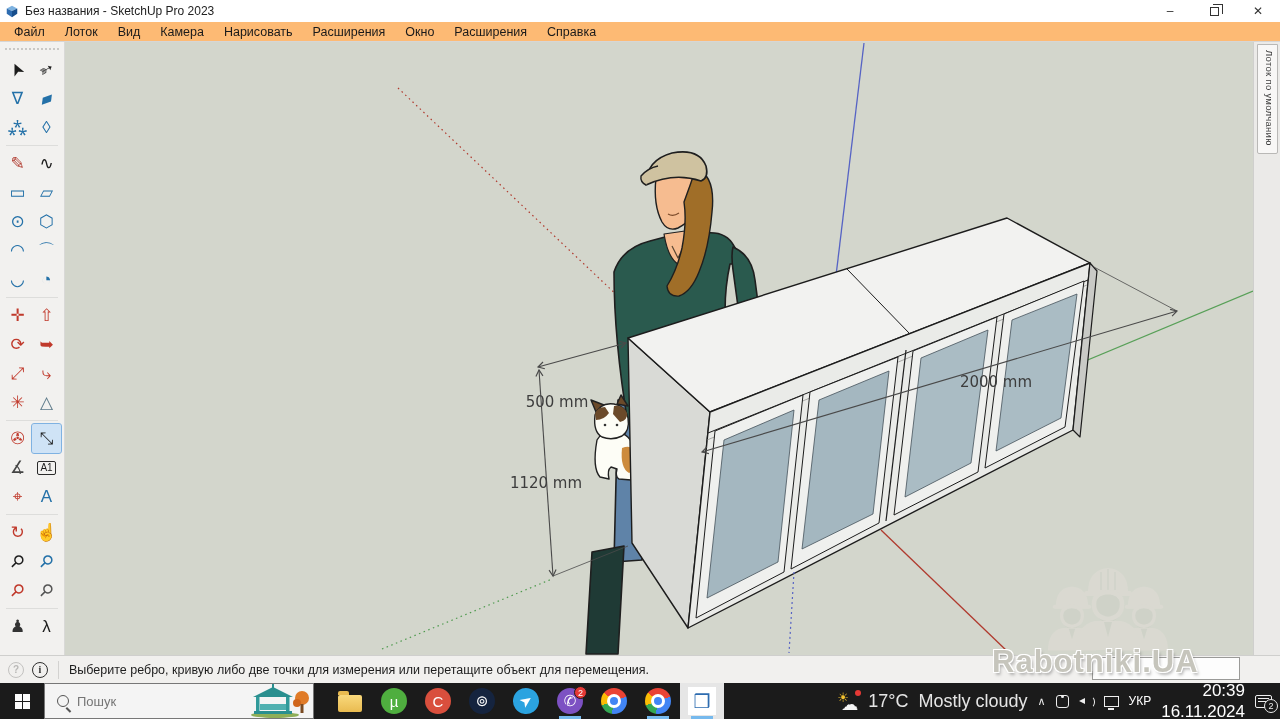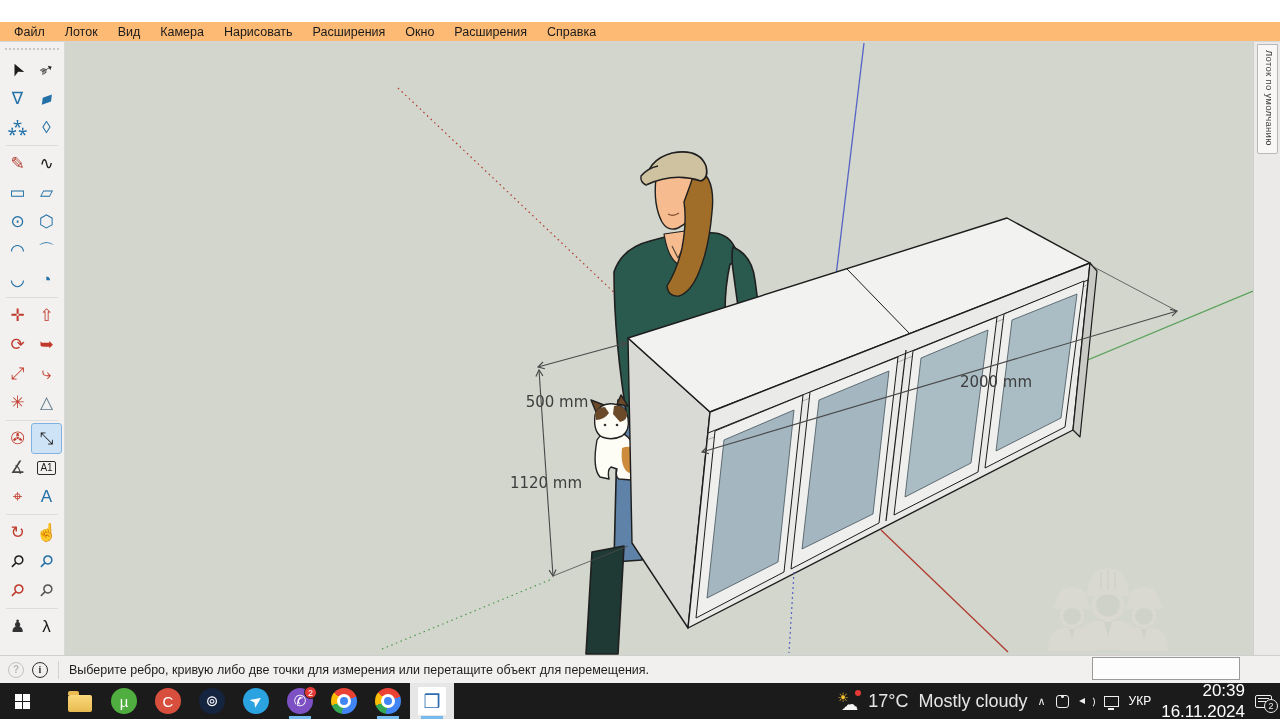--- a/index.html
+++ b/index.html
@@ -130,20 +130,35 @@
         background:#eee; box-shadow:0 3px 0 #eee; }
   .notif-badge { position:absolute; right:-7px; bottom:-6px; width:14px; height:14px; border-radius:50%;
         border:1.5px solid #eee; background:#1b1b1b; color:#eee; font-size:9px; display:flex;
         align-items:center; justify-content:center; }
 </style>
 </head>
 <body>
 
 <div id="app">
 
+  <div class="titlebar">
+    <svg class="su-logo" viewBox="0 0 16 16">
+      <polygon points="2,5 8,2 14,5 8,8" fill="#7db2e0"></polygon>
+      <polygon points="2,5 8,8 8,15 2,11" fill="#2e6cb0"></polygon>
+      <polygon points="14,5 8,8 8,15 14,11" fill="#174e8c"></polygon>
+    </svg>
+    <span class="title">Без названия - SketchUp Pro 2023</span>
+    <div class="win-controls">
+      <div class="win-btn">–</div>
+      <div class="win-btn">
+          <span class="restore-box"></span>
+        </div>
+      <div class="win-btn">✕</div>
+    </div>
+  </div>
 
   <div class="menubar" id="menu-bar">
       <span class="menu-item">Файл</span>
       <span class="menu-item">Лоток</span>
       <span class="menu-item">Вид</span>
       <span class="menu-item">Камера</span>
       <span class="menu-item">Нарисовать</span>
       <span class="menu-item">Расширения</span>
       <span class="menu-item">Окно</span>
       <span class="menu-item">Расширения</span>
@@ -399,29 +414,46 @@
   </div>
 
   <div class="statusbar">
     <div class="sb-circle sb-geo">?</div>
     <div class="sb-circle sb-info">i</div>
     <div class="sb-sep"></div>
     <span class="sb-msg">Выберите ребро, кривую либо две точки для измерения или перетащите объект для перемещения.</span>
   </div>
   <div class="measure-box"></div>
 
+  <div class="watermark-text">Rabotniki.UA</div>
 
   <div class="taskbar">
     <div class="tb-start">
       <span class="winlogo">
           <i></i>
           <i></i>
           <i></i>
           <i></i>
         </span>
+    </div>
+    <div class="search">
+      <span class="mag"></span>
+      <input placeholder="Пошук" style="">
+      <svg class="gazebo" width="62" height="34" viewBox="0 0 62 34">
+        <ellipse cx="26" cy="31" rx="24" ry="3" fill="#8fae57"></ellipse>
+        <polygon points="4,13 24,3 44,13" fill="#2a8f8f"></polygon>
+        <line x1="24" y1="0" x2="24" y2="4" stroke="#2a8f8f" stroke-width="2"></line>
+        <rect x="7" y="13" width="3.5" height="15" fill="#2f9a9a"></rect>
+        <rect x="37" y="13" width="3.5" height="15" fill="#2f9a9a"></rect>
+        <rect x="11" y="20" width="26" height="6" fill="#4fb0b0"></rect>
+        <rect x="5" y="27" width="38" height="3" fill="#2a8f8f"></rect>
+        <circle cx="53" cy="14" r="7" fill="#e07b28"></circle>
+        <circle cx="48" cy="19" r="4" fill="#d0661c"></circle>
+        <rect x="51.5" y="20" width="3" height="9" fill="#7a4a22"></rect>
+      </svg>
     </div>
     <div id="tb-apps">
         <div class="tb-app">
           <span class="app-ic ic-folder"></span>
         </div>
         <div class="tb-app">
           <span class="app-ic" style="background: rgb(79, 174, 63);">µ</span>
         </div>
         <div class="tb-app">
           <span class="app-ic" style="background: rgb(217, 79, 61);">C</span>

